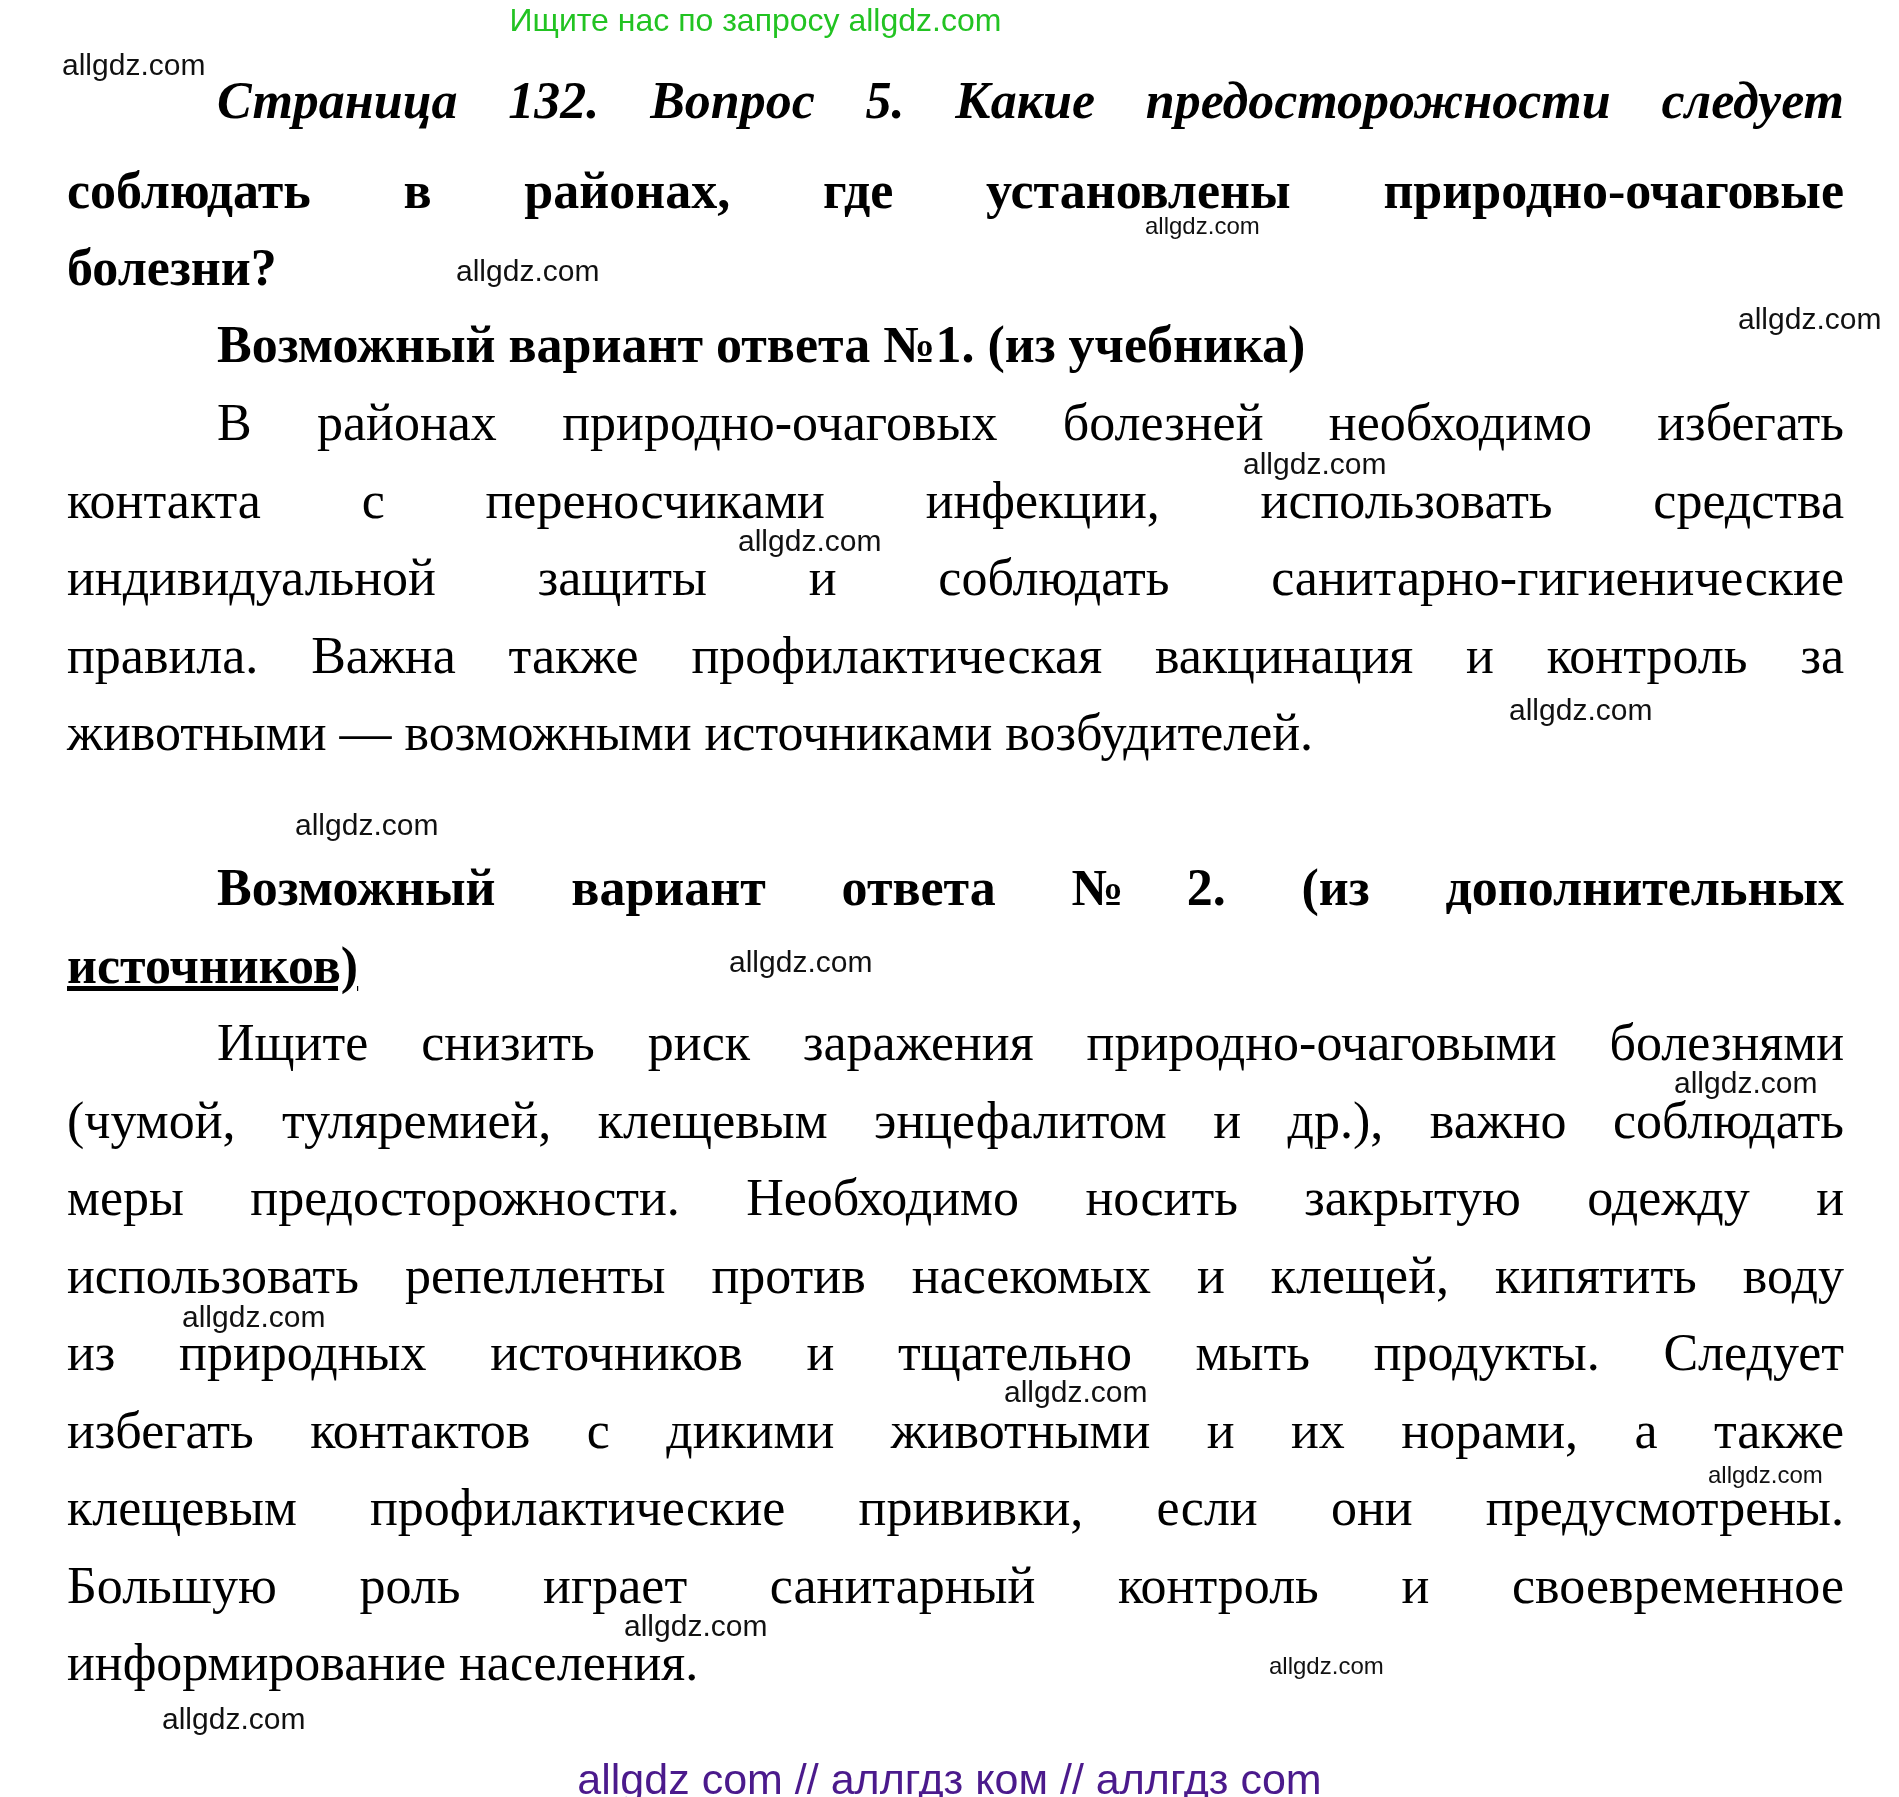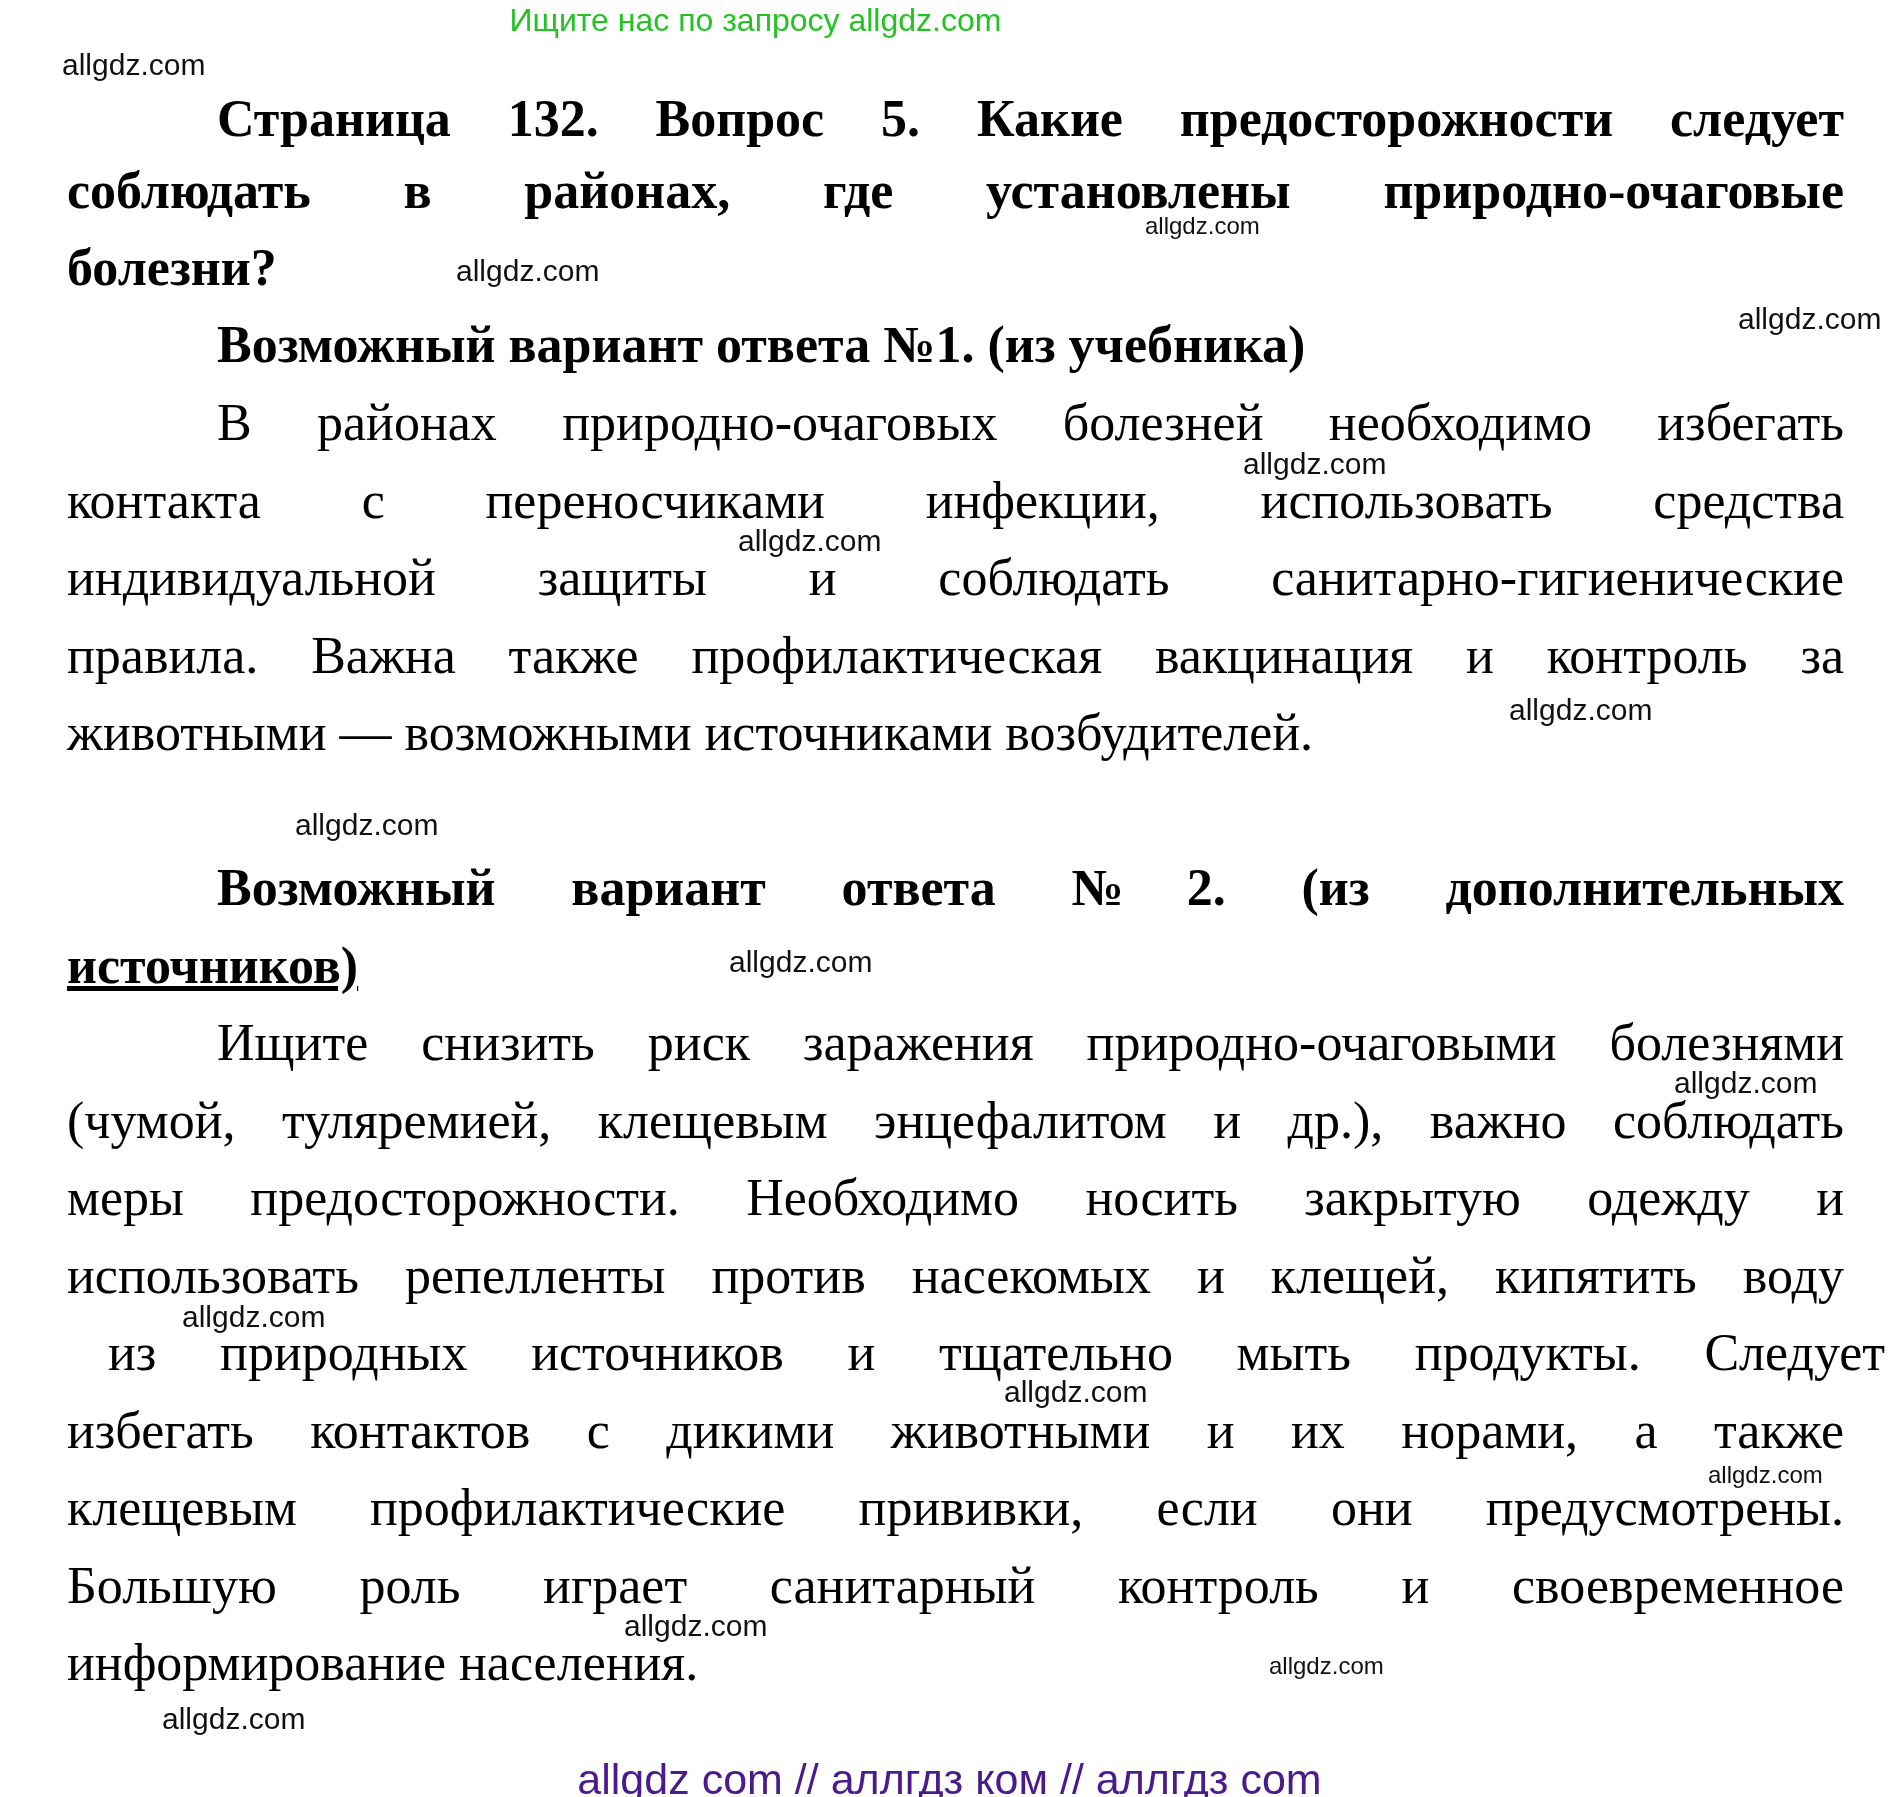--- a/index.html
+++ b/index.html
@@ -28,36 +28,36 @@
 <div class="wm" style="left:295px;top:808px;">allgdz.com</div>
 <div class="wm" style="left:729px;top:945px;">allgdz.com</div>
 <div class="wm" style="left:1674px;top:1066px;">allgdz.com</div>
 <div class="wm" style="left:182px;top:1300px;">allgdz.com</div>
 <div class="wm" style="left:1004px;top:1375px;">allgdz.com</div>
 <div class="wm sm" style="left:1708px;top:1461px;">allgdz.com</div>
 <div class="wm" style="left:624px;top:1609px;">allgdz.com</div>
 <div class="wm sm" style="left:1269px;top:1652px;">allgdz.com</div>
 <div class="wm" style="left:162px;top:1702px;">allgdz.com</div>
 
-<div class="line indent bold" style="top:88px;">Страница 132. Вопрос 5.     Какие предосторожности следует</div>
+<div class="line indent bold" style="top:70px;font-style:italic;">Страница 132. Вопрос 5.     Какие предосторожности следует</div>
 <div class="line bold" style="top:160px;">соблюдать в районах, где установлены природно-очаговые</div>
 <div class="line bold last" style="top:237px;">болезни?</div>
 
 <div class="line indent bold last" style="top:314px;">Возможный вариант ответа №1. (из учебника)</div>
 <div class="line indent" style="top:392px;">В районах природно-очаговых болезней необходимо избегать</div>
 <div class="line" style="top:470px;">контакта с переносчиками инфекции, использовать средства</div>
 <div class="line" style="top:547px;">индивидуальной защиты и соблюдать санитарно-гигиенические</div>
 <div class="line" style="top:625px;">правила. Важна также профилактическая вакцинация и контроль за</div>
 <div class="line last" style="top:702px;">животными — возможными источниками возбудителей.</div>
 
 <div class="line indent bold" style="top:857px;">Возможный вариант ответа №2. (из дополнительных</div>
 <div class="line bold last" style="top:935px;text-decoration:underline;">источников)</div>
 <div class="line indent" style="top:1012px;">Ищите снизить риск заражения природно-очаговыми болезнями</div>
 <div class="line" style="top:1090px;">(чумой, туляремией, клещевым энцефалитом и др.), важно соблюдать</div>
 <div class="line" style="top:1167px;">меры предосторожности. Необходимо носить закрытую одежду и</div>
 <div class="line" style="top:1245px;">использовать репелленты против насекомых и клещей, кипятить воду</div>
-<div class="line" style="top:1322px;margin-left:41px;">из природных источников и тщательно мыть продукты. Следует</div>
+<div class="line" style="top:1322px;">из природных источников и тщательно мыть продукты. Следует</div>
 <div class="line" style="top:1400px;">избегать контактов с дикими животными и их норами, а также</div>
 <div class="line" style="top:1477px;">клещевым профилактические прививки, если они предусмотрены.</div>
 <div class="line" style="top:1555px;">Большую роль играет санитарный контроль и своевременное</div>
 <div class="line last" style="top:1632px;">информирование населения.</div>
 
 <div class="bottom-banner">allgdz com  //  аллгдз ком  //  аллгдз com</div>
 
 </body></html>

